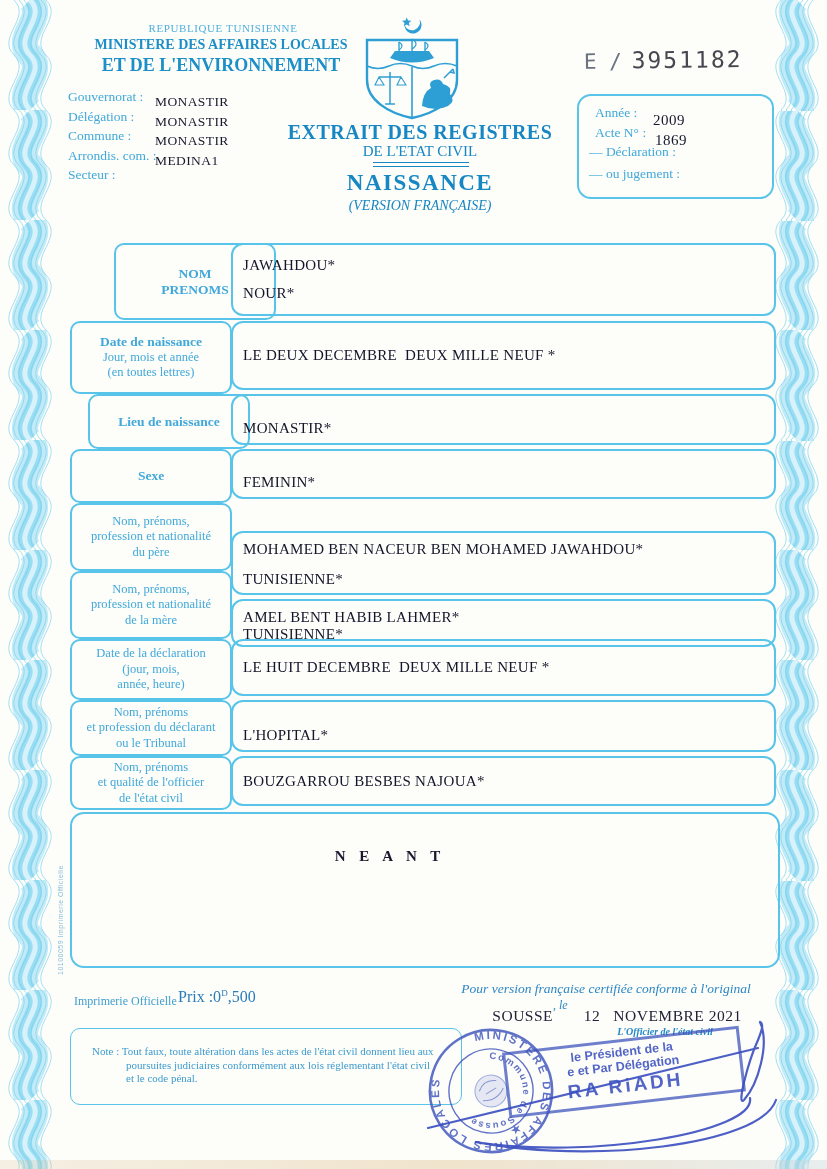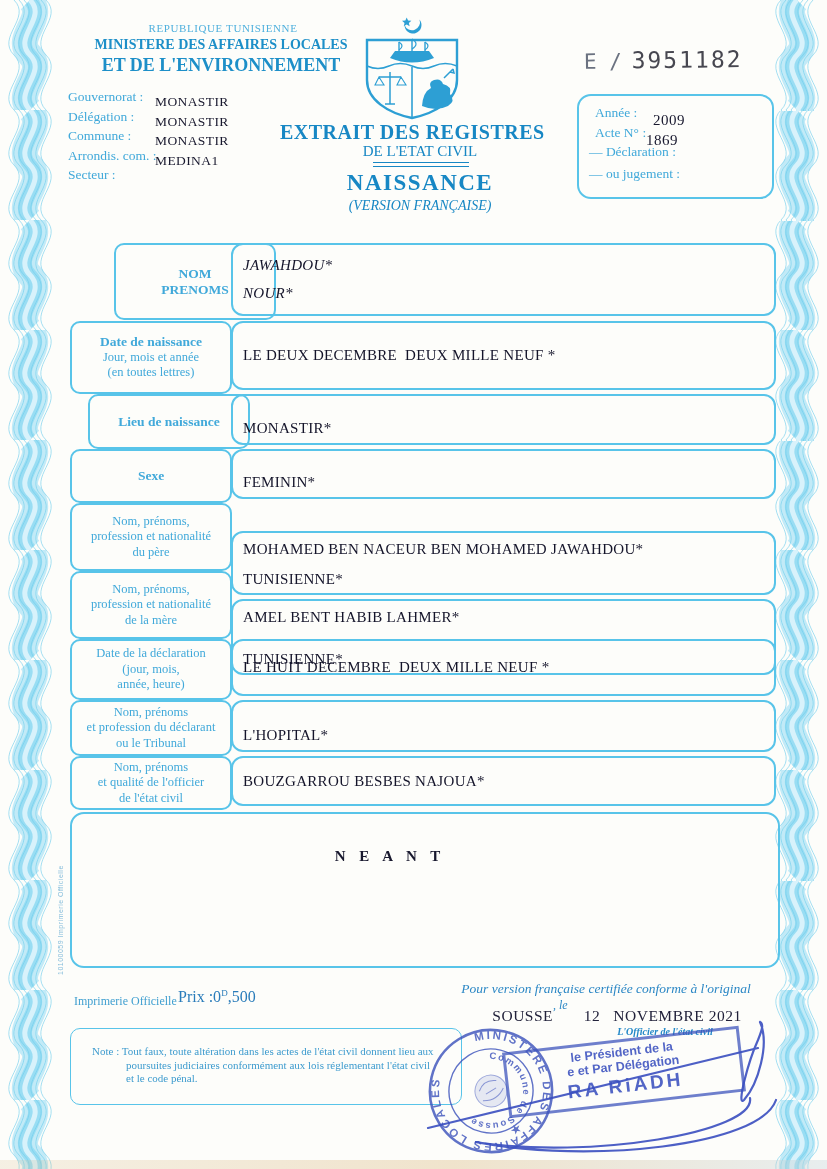--- a/index.html
+++ b/index.html
@@ -20,21 +20,21 @@
   .bottom-edge{position:absolute;left:0;bottom:0;width:827px;height:9px;
     background:linear-gradient(to right, rgba(214,186,138,.20), rgba(224,196,148,.45) 55%, rgba(200,214,220,.4));}
 
   
   .republic{left:108px;top:22px;width:230px;text-align:center;font-size:11px;letter-spacing:.6px;color:#4fb0dd;}
   .ministry1{left:60px;top:37px;width:322px;text-align:center;font-size:14px;}
   .ministry2{left:60px;top:55px;width:322px;text-align:center;font-size:18px;}
   .admin-labels{left:68px;top:87px;font-size:13.5px;line-height:19.5px;color:#41a9da;}
   .admin-values{left:155px;top:92px;font-size:13.5px;line-height:19.5px;letter-spacing:.4px;}
   .emblem{left:352px;top:14px;}
-  .t1{left:280px;top:121px;width:280px;font-size:20px;font-weight:bold;letter-spacing:.5px;}
+  .t1{left:280px;top:121px;width:280px;text-align:center;font-size:20px;font-weight:bold;letter-spacing:.5px;}
   .t2{left:280px;top:143px;width:280px;text-align:center;font-size:15px;}
   .t2u{left:373px;top:162px;width:96px;height:3px;border-top:1.5px solid #1787c4;border-bottom:1px solid #1787c4;}
   .t3{left:280px;top:170px;width:280px;text-align:center;font-size:23px;font-weight:bold;letter-spacing:1.5px;}
   .t4{left:280px;top:198px;width:280px;text-align:center;font-size:14px;font-style:italic;}
   .serial{left:584px;top:47px;font-family:"DejaVu Sans Mono",monospace;transform:rotate(-.6deg);}
   .serial .e{font-size:21px;color:#6b7280;}
   .serial .digits{font-size:23px;color:#474750;letter-spacing:2px;}
   .act-box{left:577px;top:94px;width:193px;height:101px;border:2px solid #58c4e9;border-radius:14px;}
   .act-box .lbl{position:absolute;font-size:13.5px;color:#41a9da;}
   .act-box .val{position:absolute;font-size:15px;letter-spacing:.5px;color:#18182e;}
@@ -43,21 +43,21 @@
   .lblbox{position:absolute;left:70px;width:158px;border:2px solid #58c4e9;border-radius:10px;
     display:flex;flex-direction:column;justify-content:center;align-items:center;
     font-size:12.5px;line-height:15.5px;color:#41a9da;text-align:center;}
   .valbox{position:absolute;left:231px;width:545px;border:2px solid #58c4e9;border-radius:12px;
     display:flex;flex-direction:column;padding-left:10px;box-sizing:border-box;
     font-size:15px;letter-spacing:.3px;color:#14142a;}
   .lb-bold{font-weight:bold;font-size:13.5px;}
   .vc{justify-content:center;}
   .vb{justify-content:flex-end;padding-bottom:6px;}
   .vsb{justify-content:space-between;padding-top:8px;padding-bottom:5px;margin-top:28px;}
-  .v2c{justify-content:center;gap:11px;font-style:italic;}
+  .v2c{justify-content:center;gap:11px;}
 
   
   .obs-box{left:70px;top:812px;width:706px;height:152px;border:2px solid #58c4e9;border-radius:14px;}
   .obs-title{left:70px;top:822px;width:706px;text-align:center;font-size:14.5px;font-weight:bold;font-style:italic;color:#2597cd;}
   .obs-val{left:70px;top:848px;width:640px;text-align:center;font-size:15px;font-weight:bold;letter-spacing:5px;}
 
   
   .imprimerie{left:74px;top:994px;font-size:12px;color:#3f9fd0;}
   .prix{left:178px;top:988px;font-size:16px;color:#2a7cba;}
   .prix sup{font-size:9px;}
@@ -169,21 +169,21 @@
 
   <div class="abs serial">
     <span class="e">E /</span>
     <span class="digits">3951182</span>
   </div>
 
   <div class="abs act-box">
     <div class="lbl" style="left:16px;top:9px;">Année :</div>
     <div class="val" style="left:74px;top:16px;">2009</div>
     <div class="lbl" style="left:16px;top:29px;">Acte N° :</div>
-    <div class="val" style="left:67px;top:36px;">1869</div>
+    <div class="val" style="left:76px;top:36px;">1869</div>
     <div class="lbl" style="left:10px;top:48px;">— Déclaration :</div>
     <div class="lbl" style="left:10px;top:70px;">— ou jugement :</div>
   </div>
 
   <div class="lblbox" style="top:243px;height:73px;margin-left:44px;">
     <div class="lb-bold">NOM</div>
     <div class="lb-bold">PRENOMS</div>
   </div>
   <div class="valbox v2c" style="top:243px;height:73px;">
     <div class="pre">JAWAHDOU*</div>
@@ -221,21 +221,21 @@
   <div class="valbox vsb" style="top:503px;height:64px;">
     <div class="pre">MOHAMED BEN NACEUR BEN MOHAMED JAWAHDOU*</div>
     <div class="pre">TUNISIENNE*</div>
   </div>
 
   <div class="lblbox" style="top:571px;height:64px;">
     <div>Nom, prénoms,</div>
     <div>profession et nationalité</div>
     <div>de la mère</div>
   </div>
-  <div class="valbox vsb" style="top:571px;height:76px;">
+  <div class="valbox vsb" style="top:571px;height:48px;">
     <div class="pre">AMEL BENT HABIB LAHMER*</div>
     <div class="pre">TUNISIENNE*</div>
   </div>
 
   <div class="lblbox" style="top:639px;height:57px;">
     <div>Date de la déclaration</div>
     <div>(jour, mois,</div>
     <div>année, heure)</div>
   </div>
   <div class="valbox vc" style="top:639px;height:57px;">

